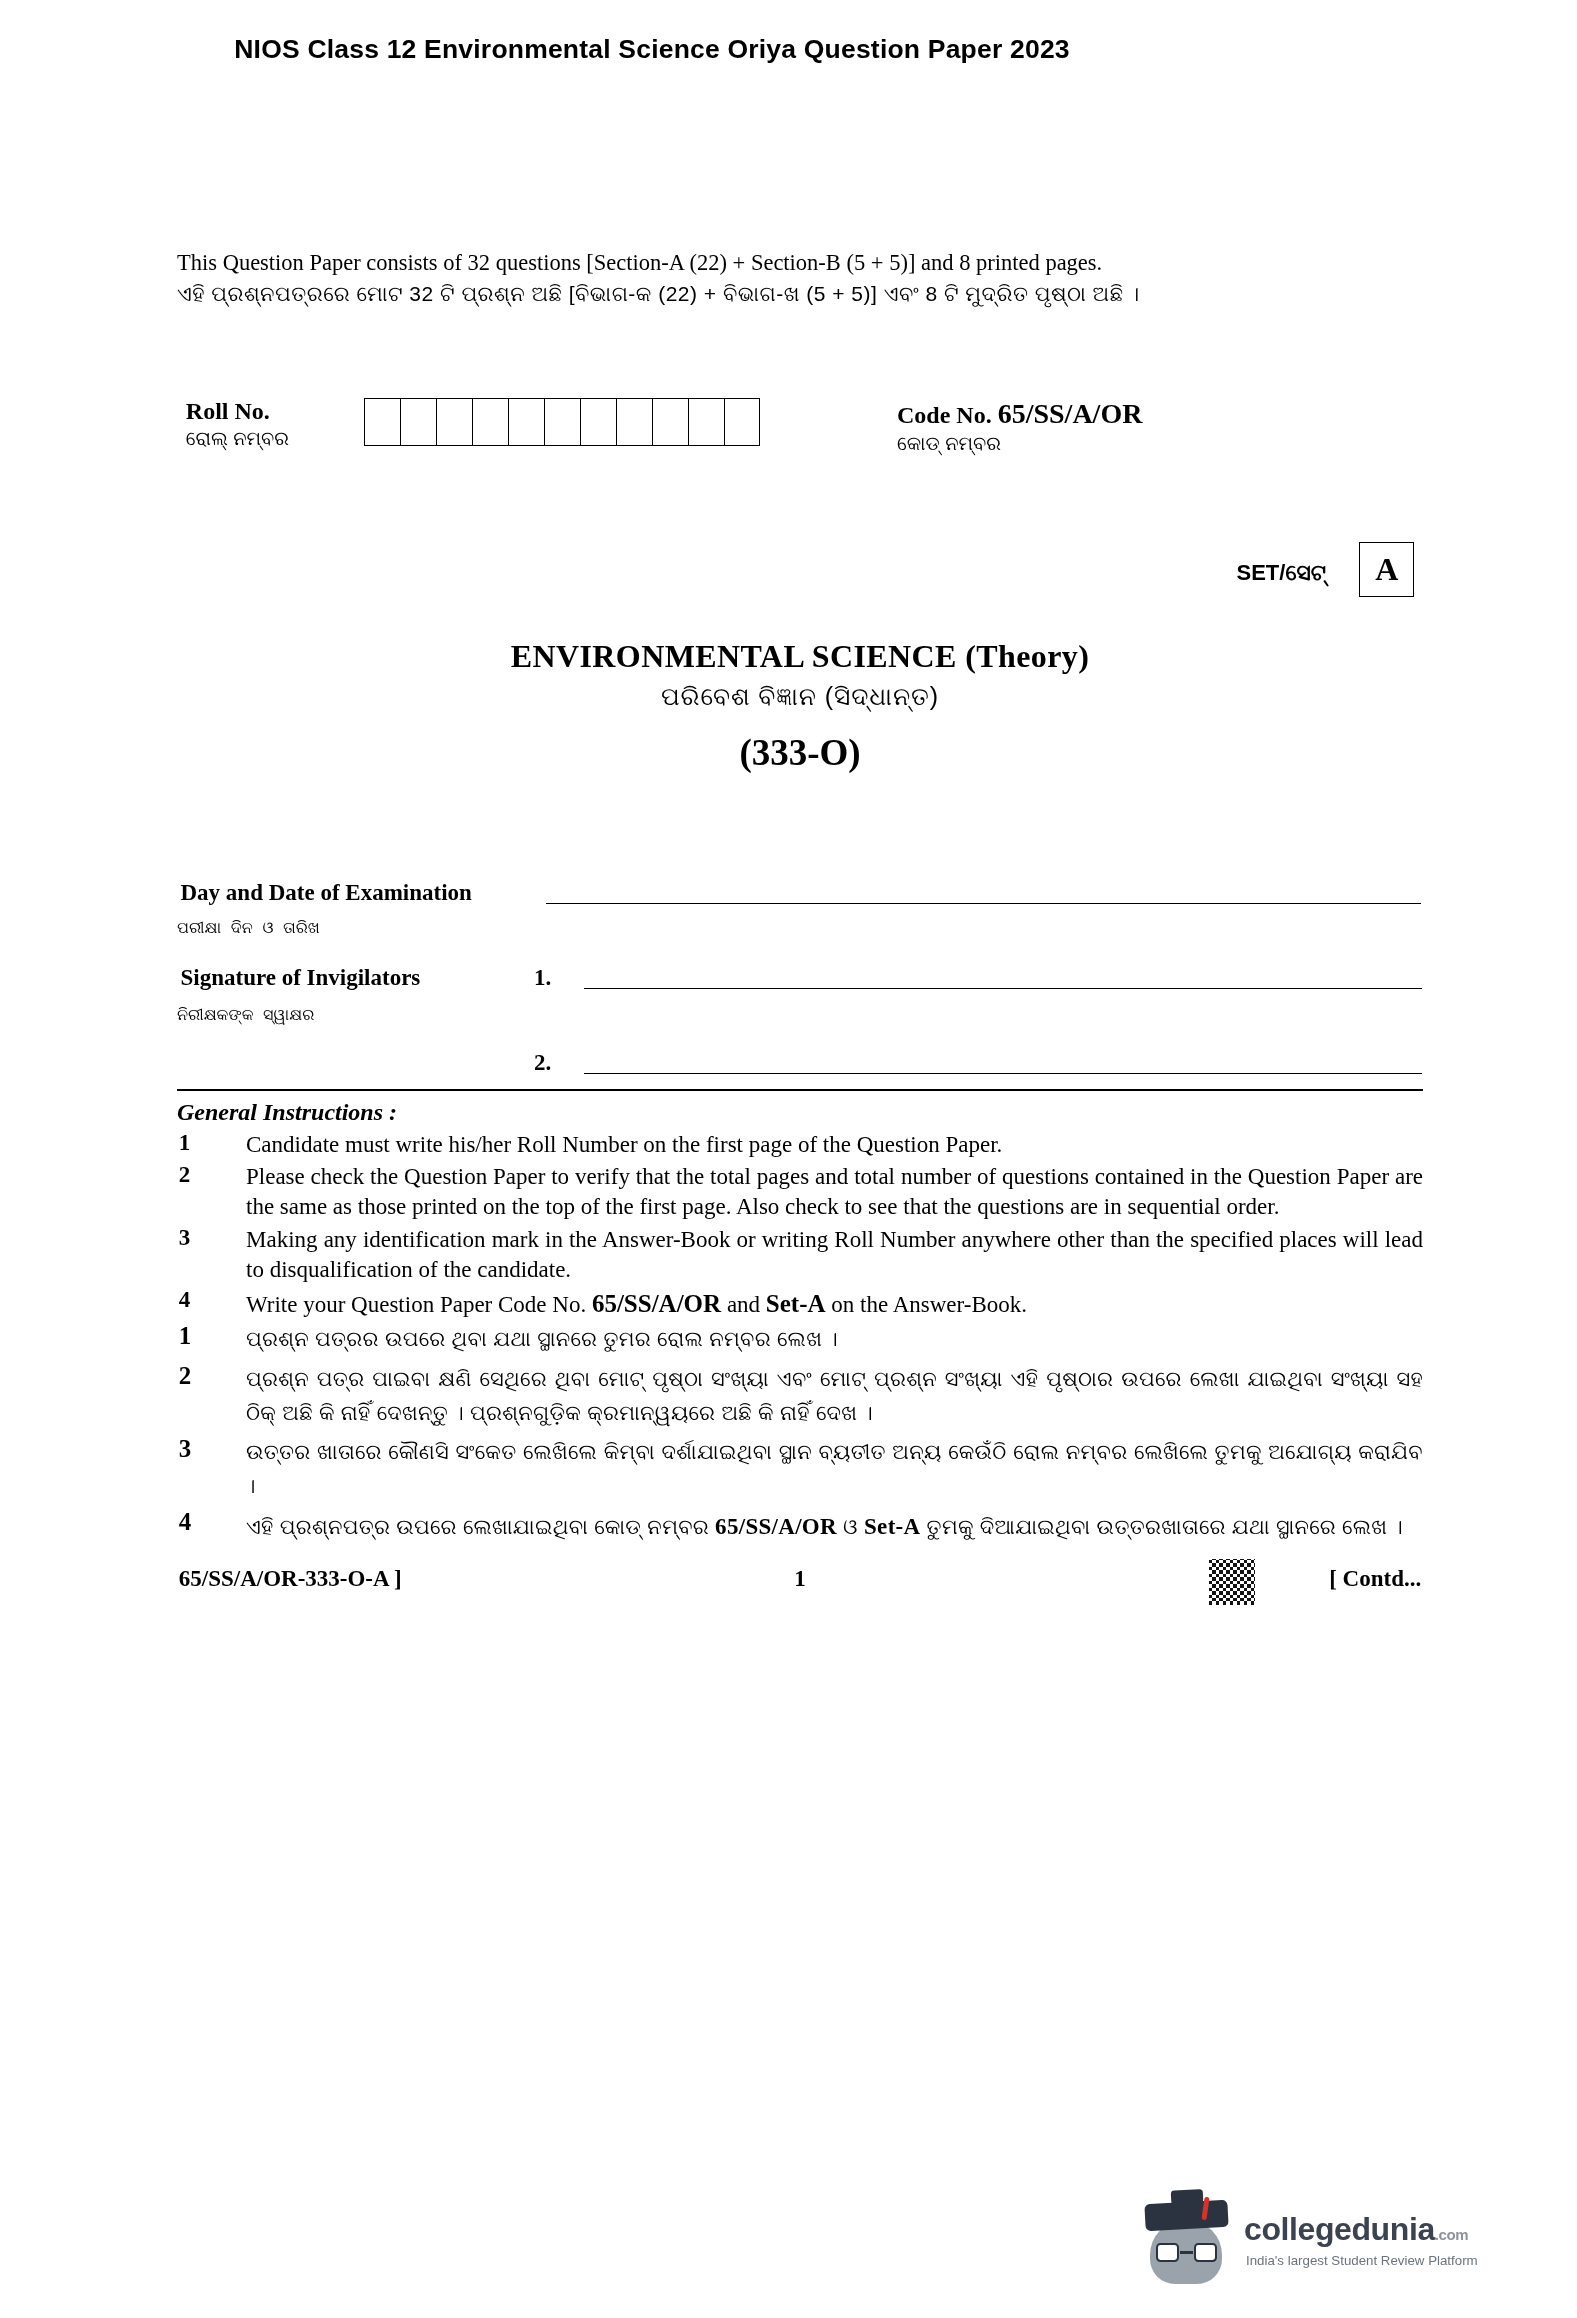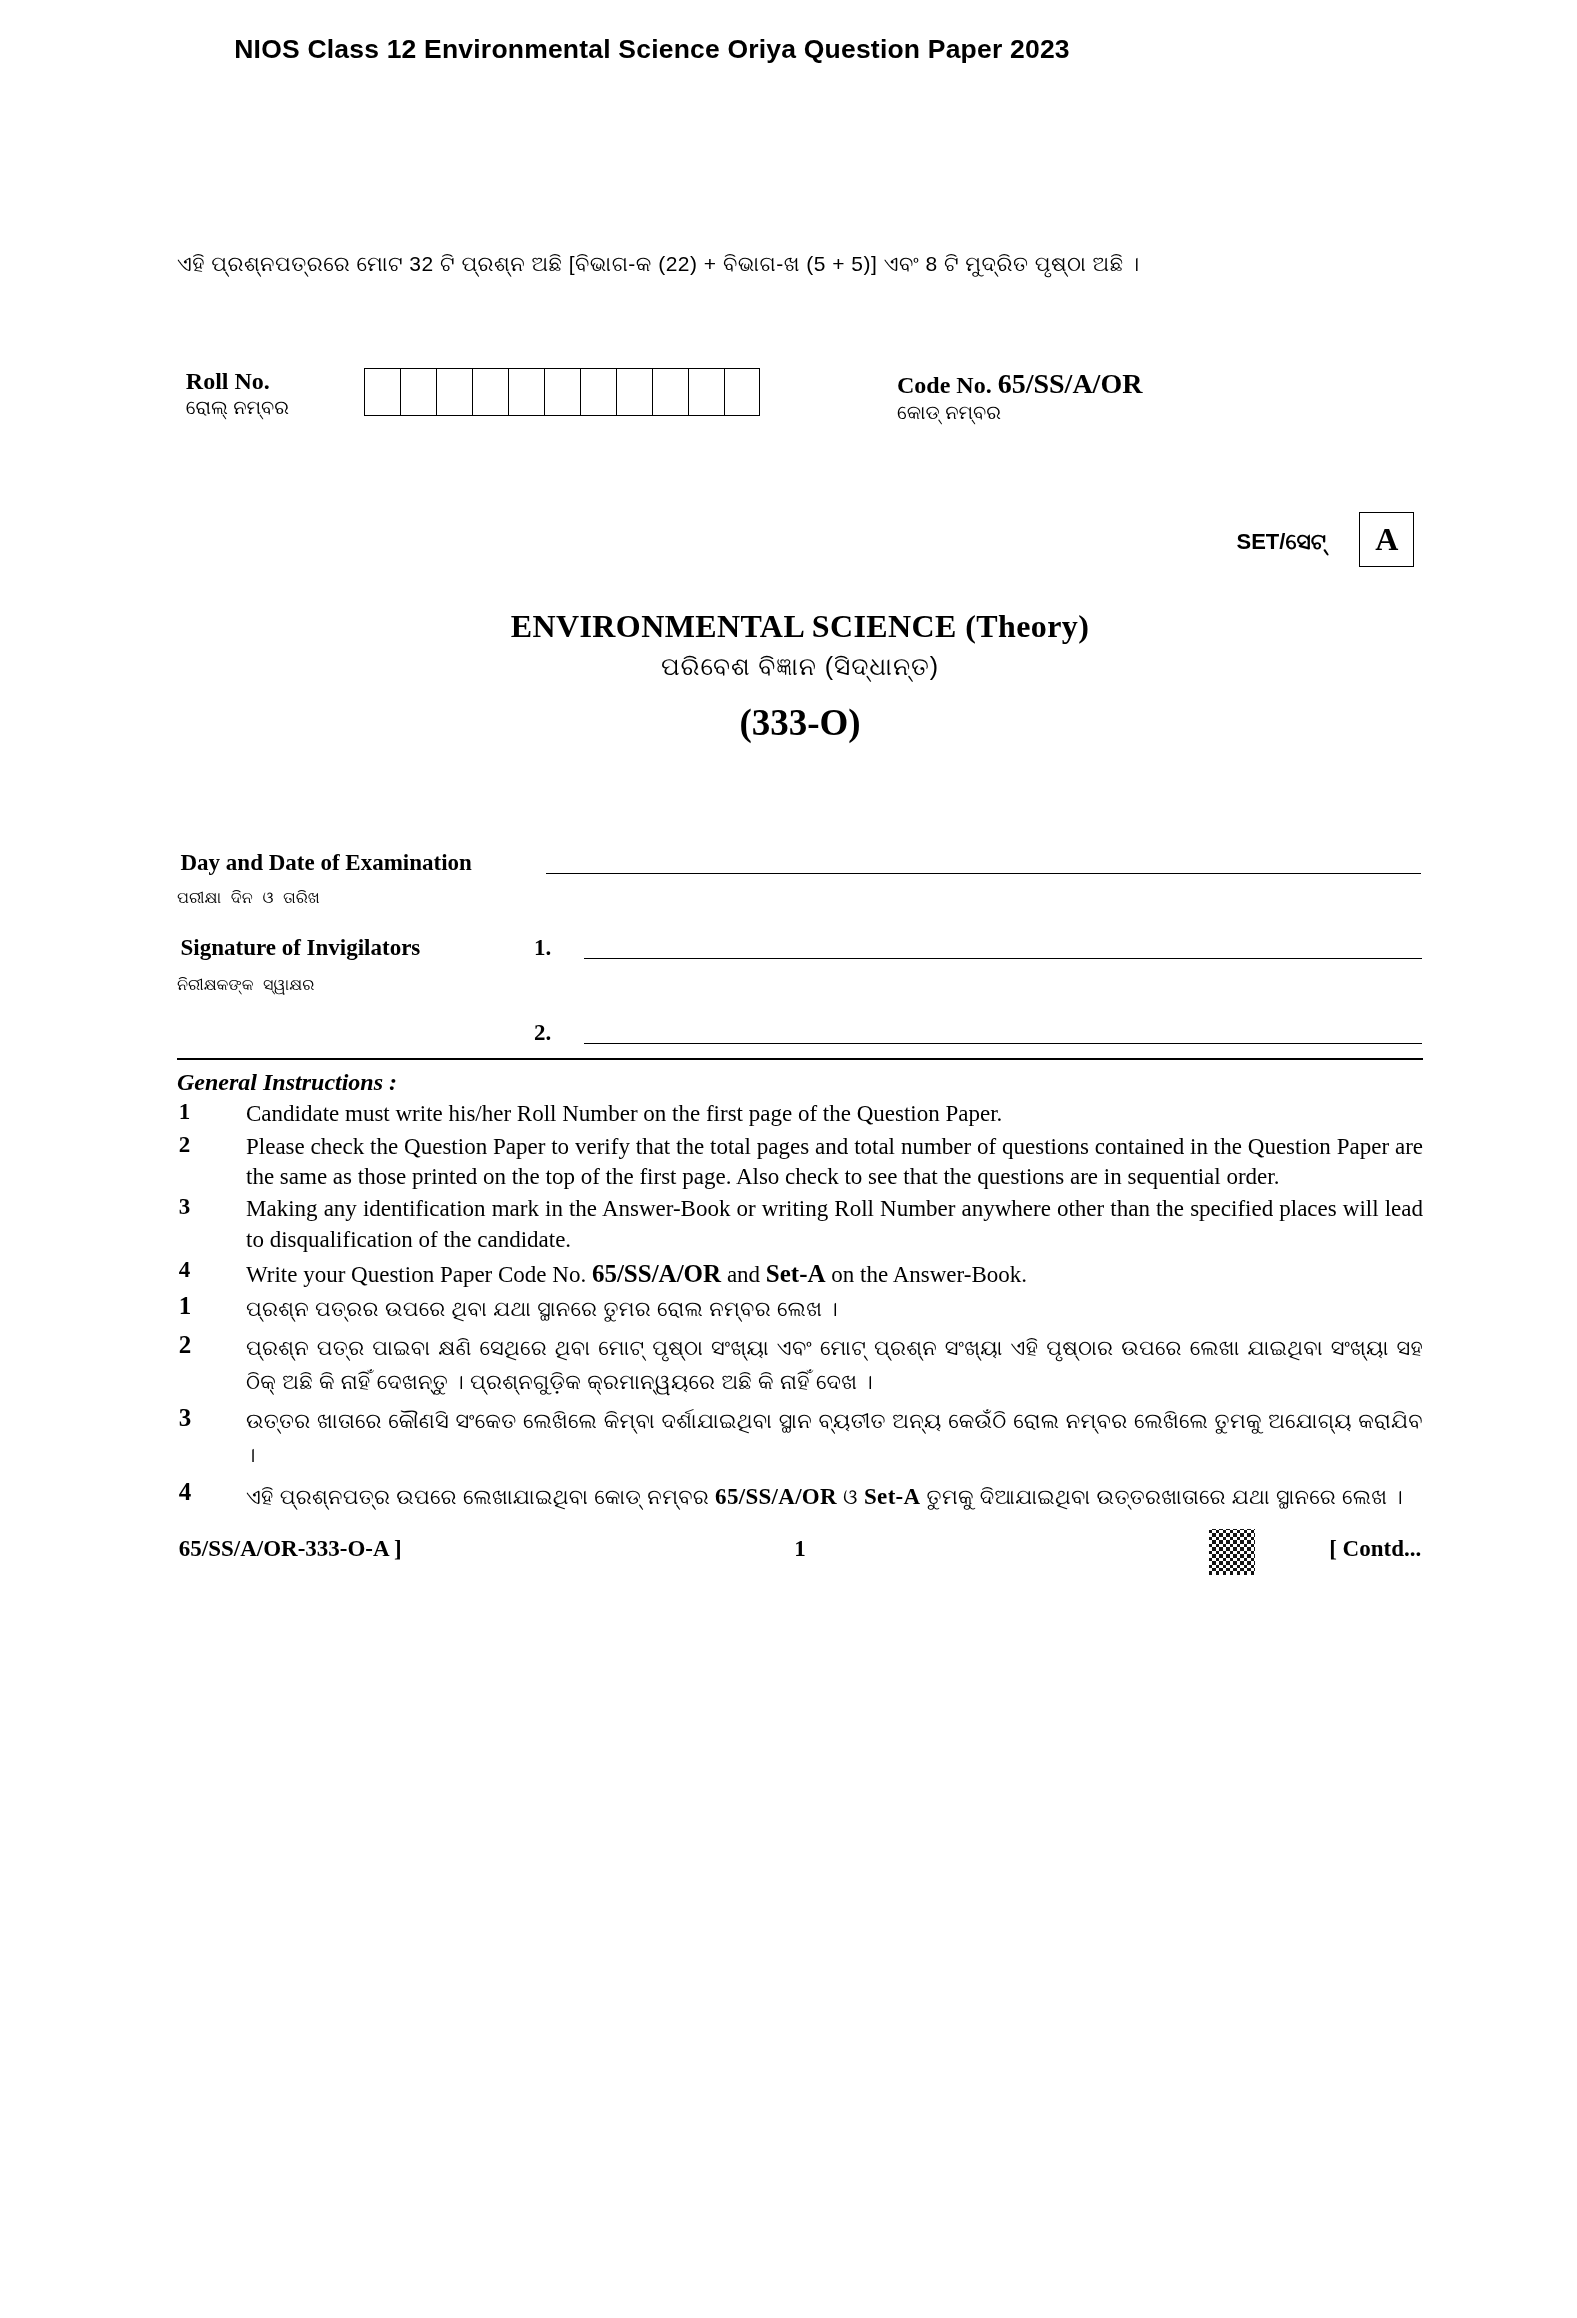--- a/index.html
+++ b/index.html
@@ -387,20 +387,23 @@
 </style>
 </head>
 <body>
 
 <div class="page">
 
   <div class="header-title">NIOS Class 12 Environmental Science Oriya Question Paper 2023</div>
 
   <div class="content">
 
+    <div class="line-en">
+      <span>This Question Paper consists of 32 questions [Section-A (22) + Section-B (5 + 5)] and 8 printed pages.</span>
+    </div>
     <div class="line-or">
       <span>ଏହି ପ୍ରଶ୍ନପତ୍ରରେ ମୋଟ 32 ଟି ପ୍ରଶ୍ନ ଅଛି [ବିଭାଗ-କ (22) + ବିଭାଗ-ଖ (5 + 5)] ଏବଂ 8 ଟି ମୁଦ୍ରିତ ପୃଷ୍ଠା ଅଛି ।</span>
     </div>
 
     <div class="rollrow">
       <div class="rolllabel">
         <div class="en">Roll No.</div>
         <div class="or">ରୋଲ୍ ନମ୍ବର</div>
       </div>
       <div class="boxes">
@@ -495,15 +498,29 @@
 
     <div class="footer">
       <div class="fl">65/SS/A/OR-333-O-A ]</div>
       <div class="fc">1</div>
       <div class="qr"></div>
       <div class="fr">[ Contd...</div>
     </div>
 
   </div>
 
+  <div class="logo">
+    <div class="mascot">
+      <div class="head"></div>
+      <div class="cap"></div>
+      <div class="tassel"></div>
+      <div class="glasses">
+        <div class="lens l"></div>
+        <div class="bridge"></div>
+        <div class="lens r"></div>
+      </div>
+    </div>
+    <div class="brand"><span>collegedunia</span><span class="dotcom">.com</span></div>
+    <div class="tag">India's largest Student Review Platform</div>
+  </div>
 
 </div>
 
 
 </body></html>

